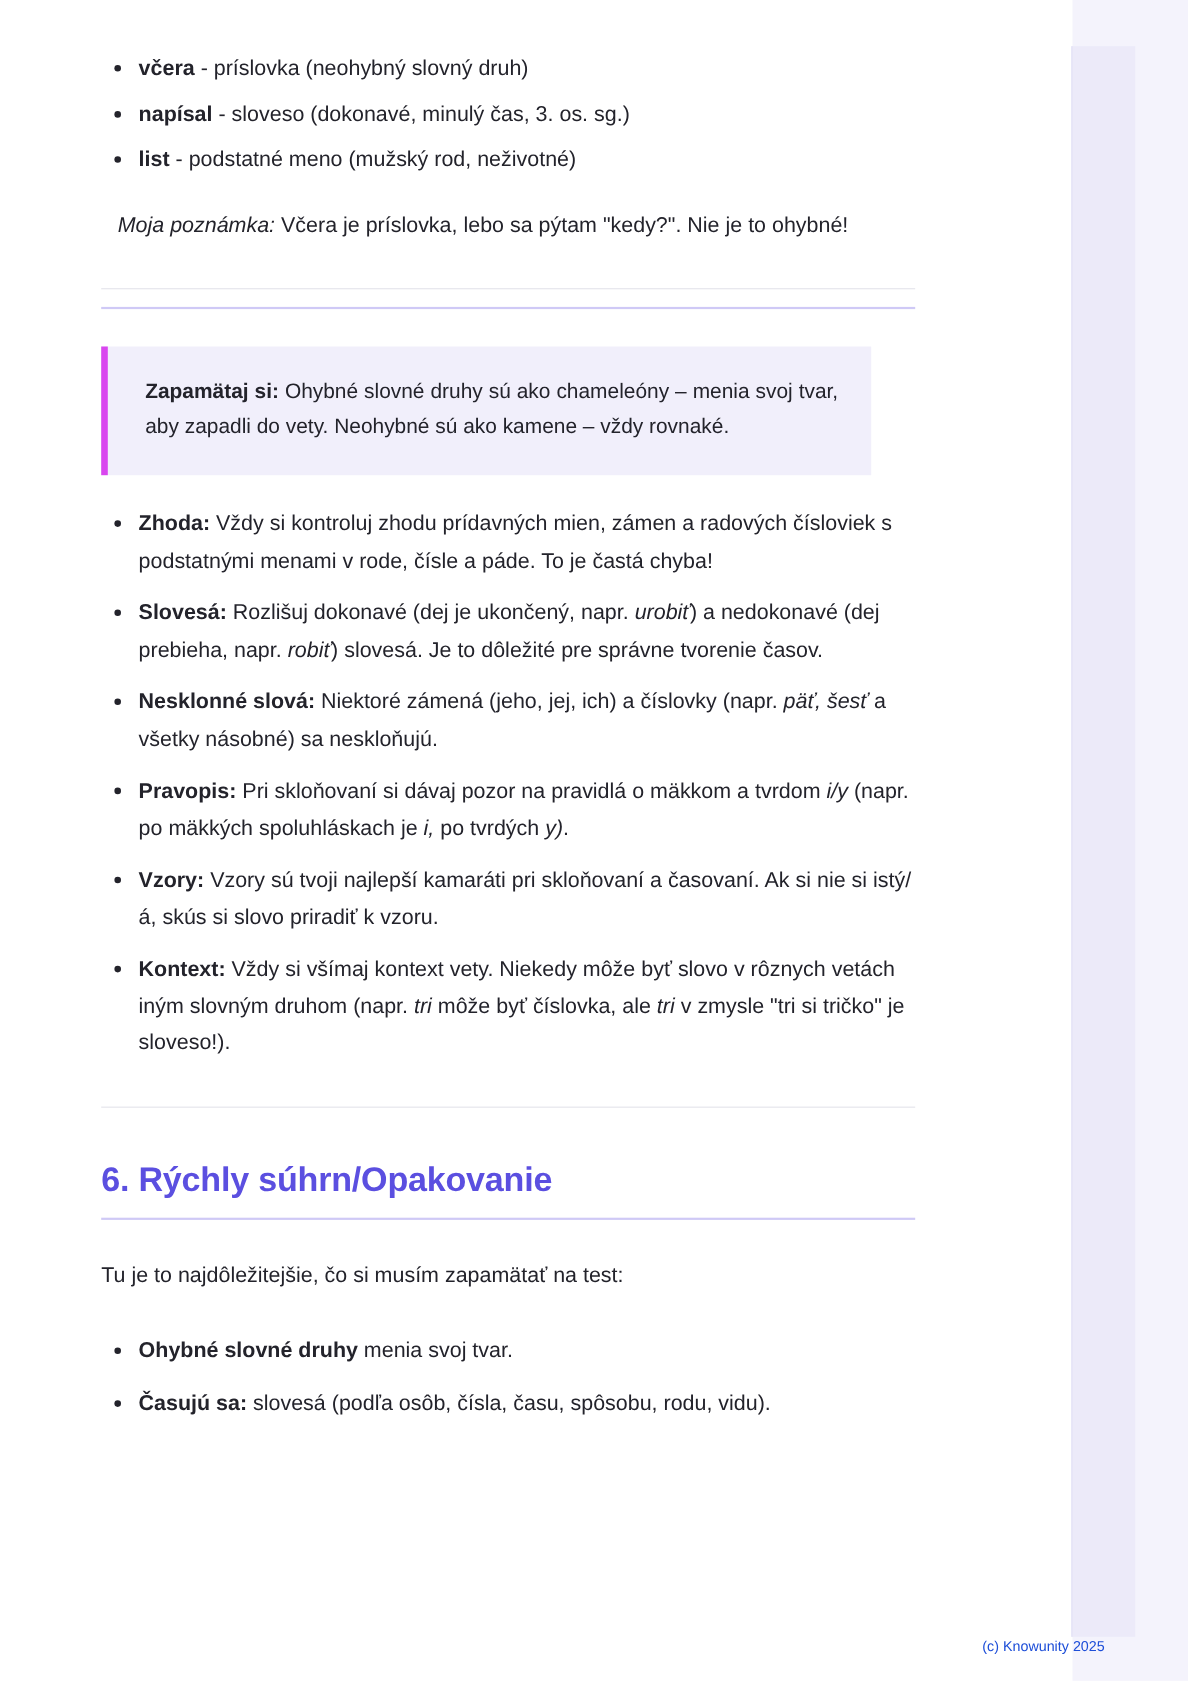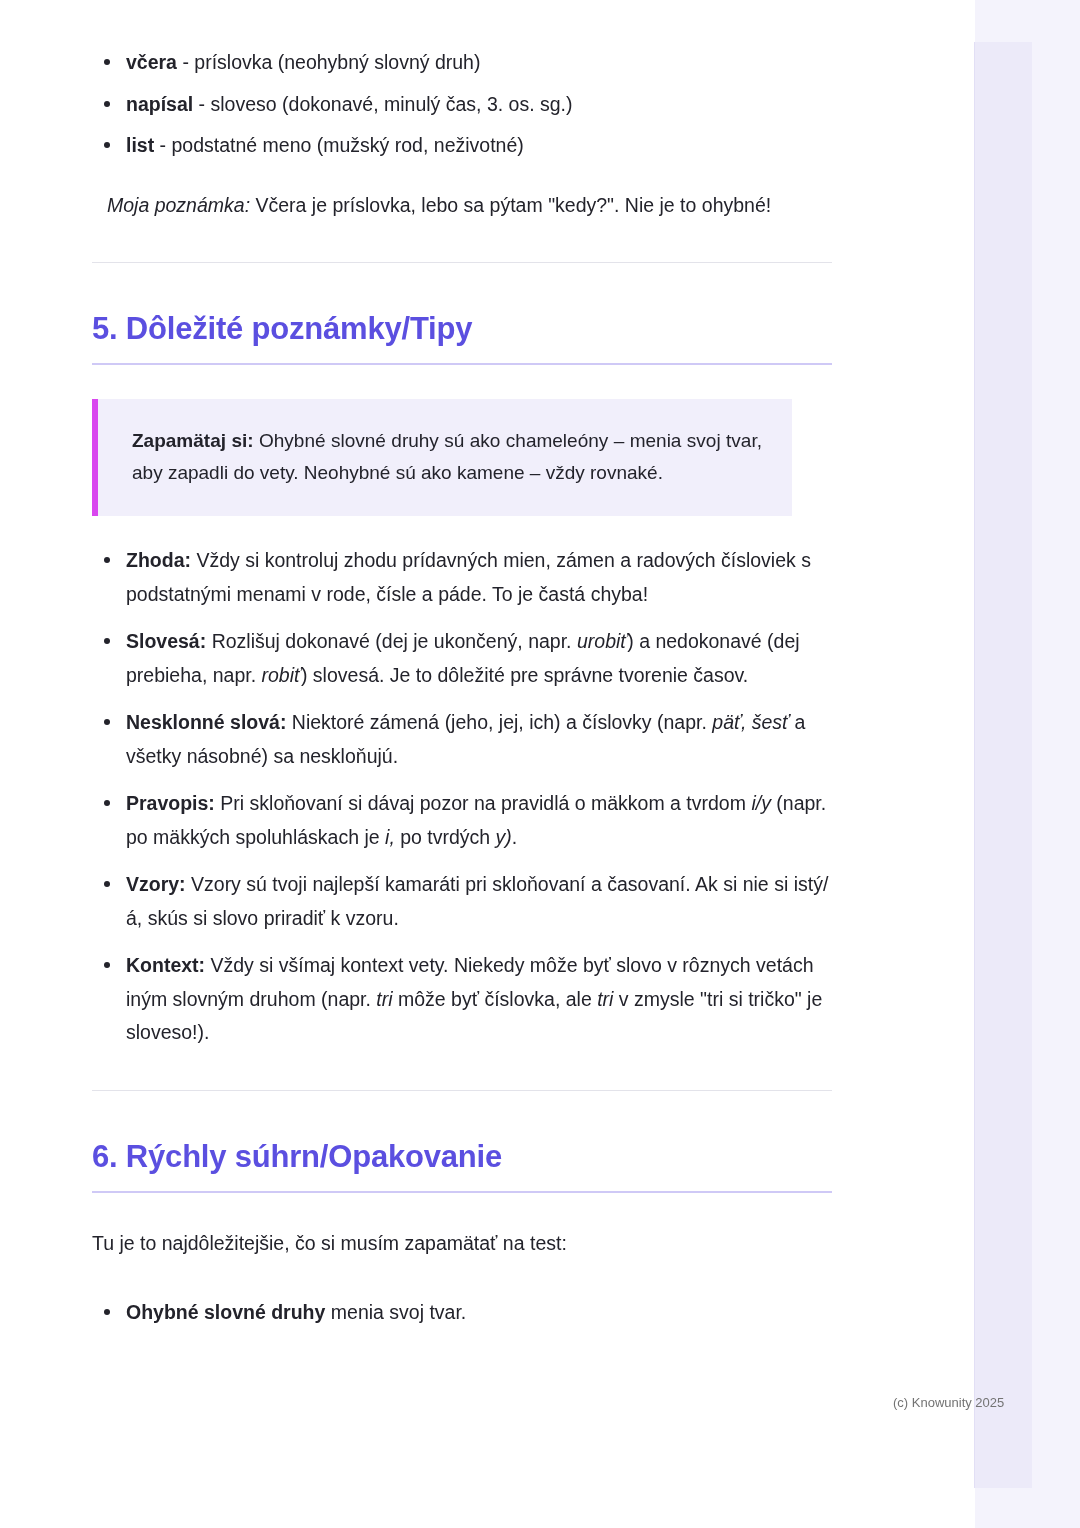--- a/index.html
+++ b/index.html
@@ -117,23 +117,23 @@
     font-size: 19.5px;
     line-height: 1.7;
     margin-top: 34px;
     color: #23232b;
   }
   ul.summary { margin-top: 36px; }
   ul.summary li { margin-bottom: 14px; }
   .watermark {
     position: absolute;
     left: 893px;
-    top: 1395px;
+    top: 1489px;
     font-size: 13px;
-    color: #737373;
+    color: #1d4ed8;
     white-space: nowrap;
   }
 </style>
 </head>
 <body>
 
 <div class="page">
 
   <div class="right-strip"></div>
   <div class="right-strip-inner"></div>
@@ -151,21 +151,20 @@
         <b>list</b><span> - podstatné meno (mužský rod, neživotné)</span>
       </li>
     </ul>
 
     <p class="note-line">
       <span class="lbl">Moja poznámka:</span><span> Včera je príslovka, lebo sa pýtam "kedy?". Nie je to ohybné!</span>
     </p>
 
     <hr class="sep">
 
-    <h2 class="section">5. Dôležité poznámky/Tipy</h2>
     <hr class="section-rule">
 
     <div class="callout">
       <p>
         <b>Zapamätaj si:</b><span> Ohybné slovné druhy sú ako chameleóny – menia svoj tvar, aby zapadli do vety. Neohybné sú ako kamene – vždy rovnaké.</span>
       </p>
     </div>
 
     <ul class="tips">
       <li>
@@ -192,19 +191,22 @@
 
     <h2 class="section">6. Rýchly súhrn/Opakovanie</h2>
     <hr class="section-rule">
 
     <p class="para">Tu je to najdôležitejšie, čo si musím zapamätať na test:</p>
 
     <ul class="summary">
       <li>
         <b>Ohybné slovné druhy</b><span> menia svoj tvar.</span>
       </li>
+      <li>
+        <b>Časujú sa:</b><span> slovesá (podľa osôb, čísla, času, spôsobu, rodu, vidu).</span>
+      </li>
     </ul>
 
   </div>
 
   <div class="watermark">(c) Knowunity 2025</div>
 
 </div>
 
 </body></html>

